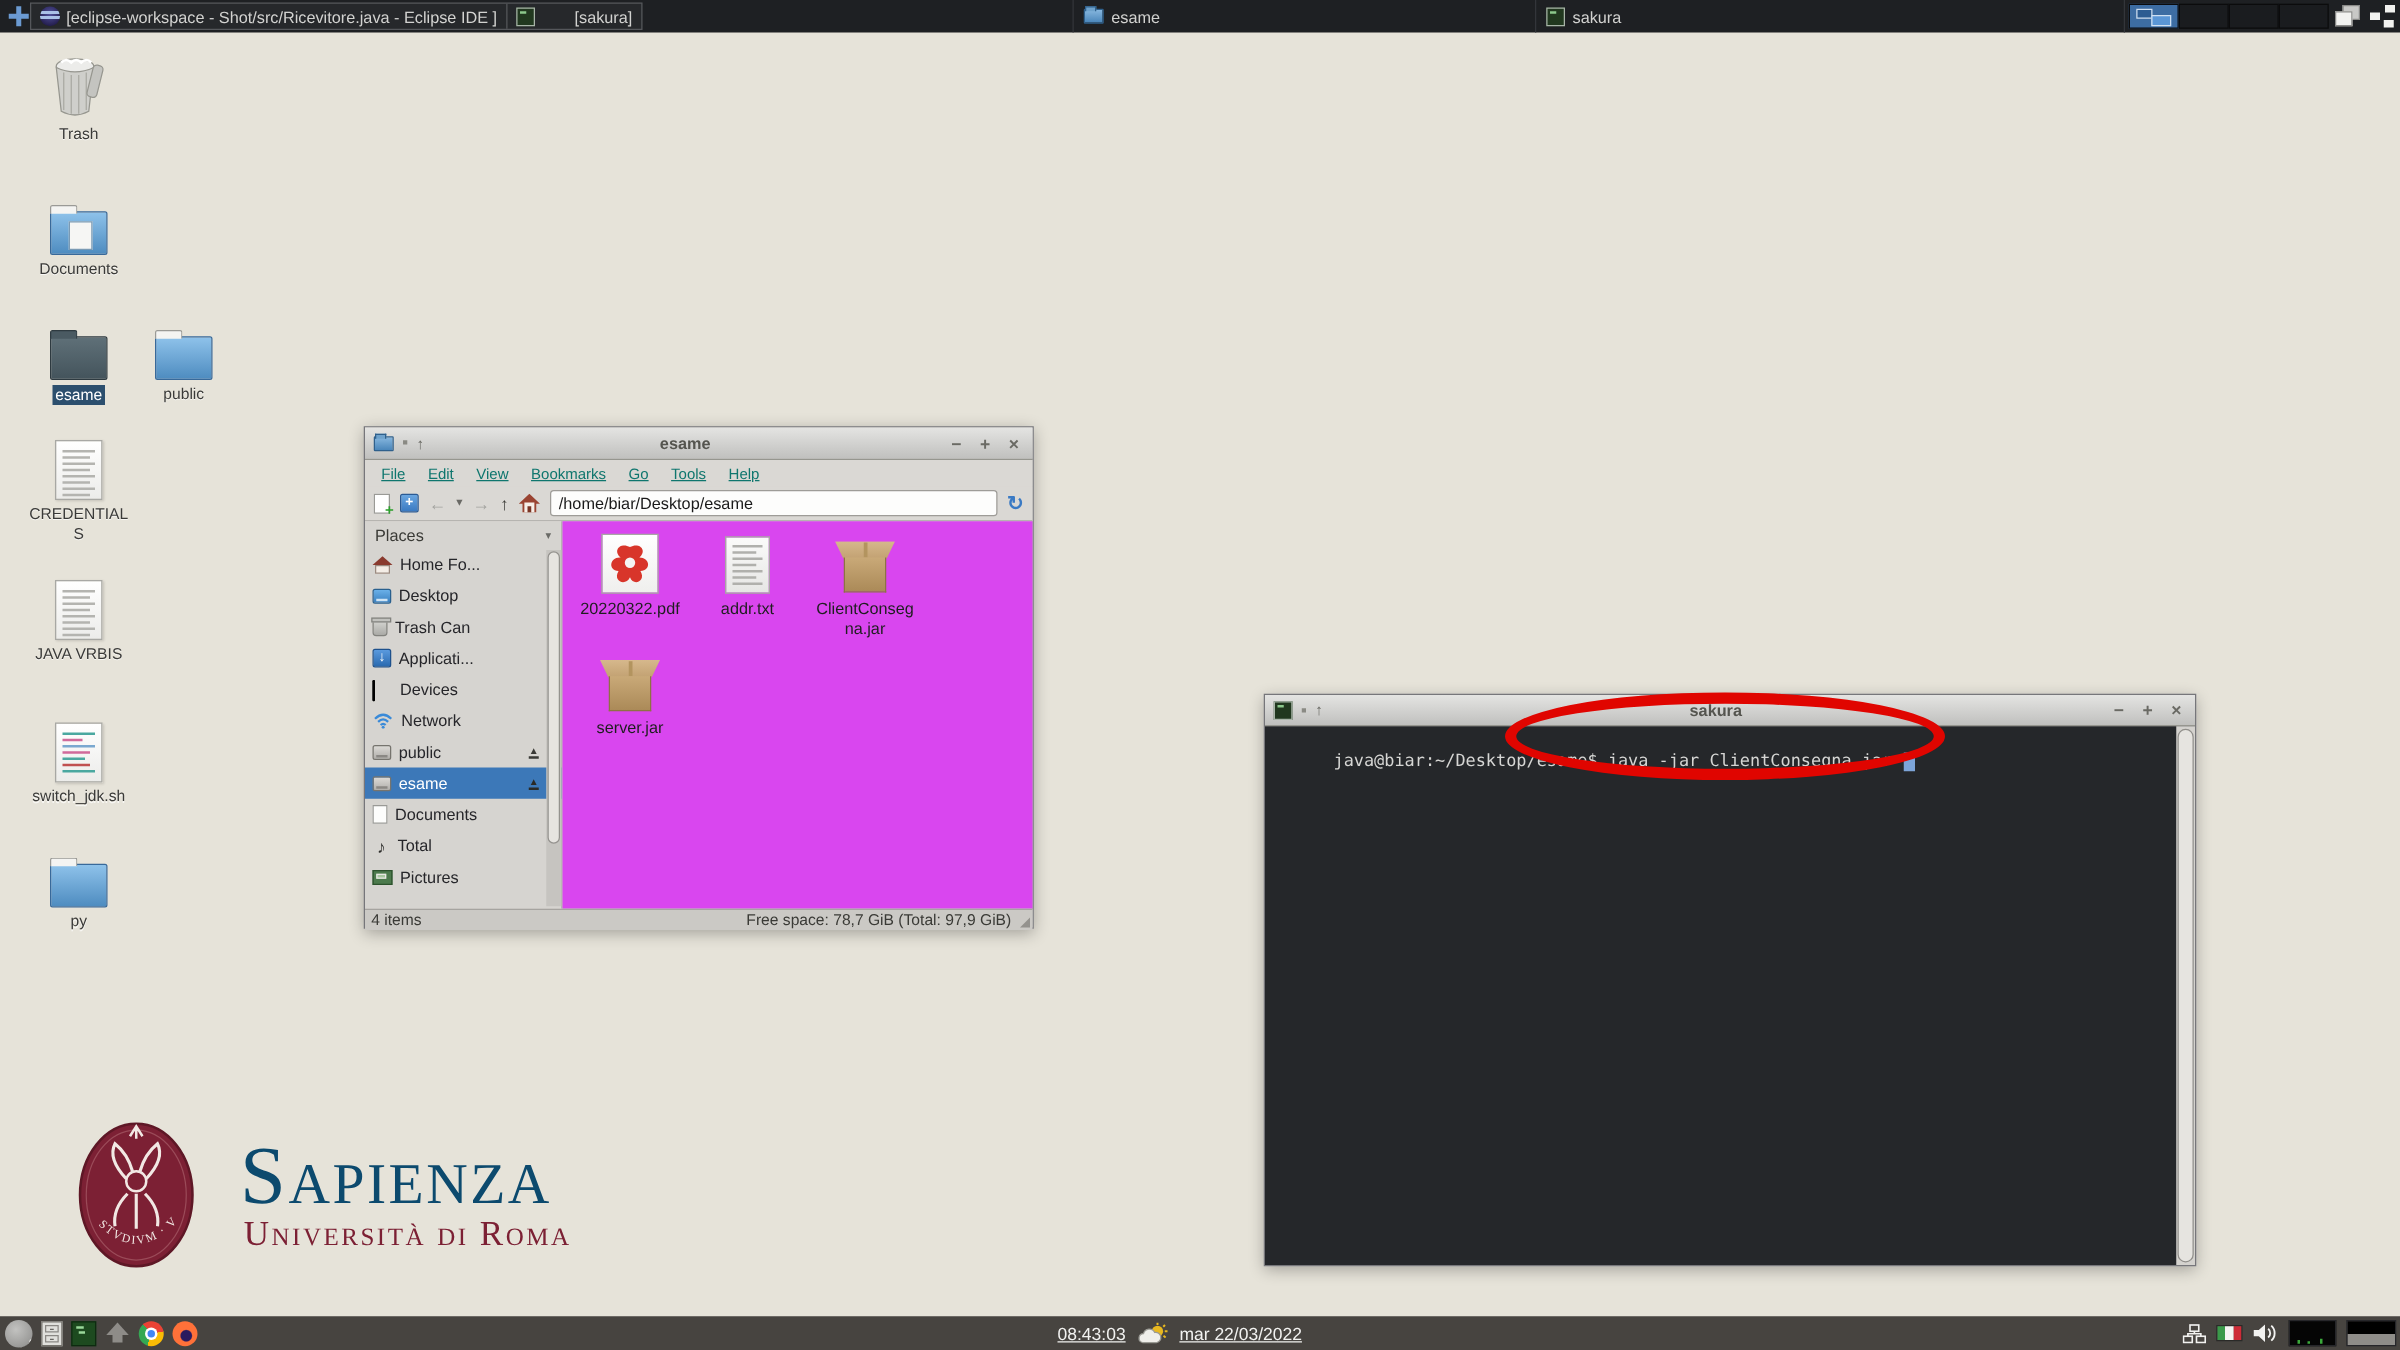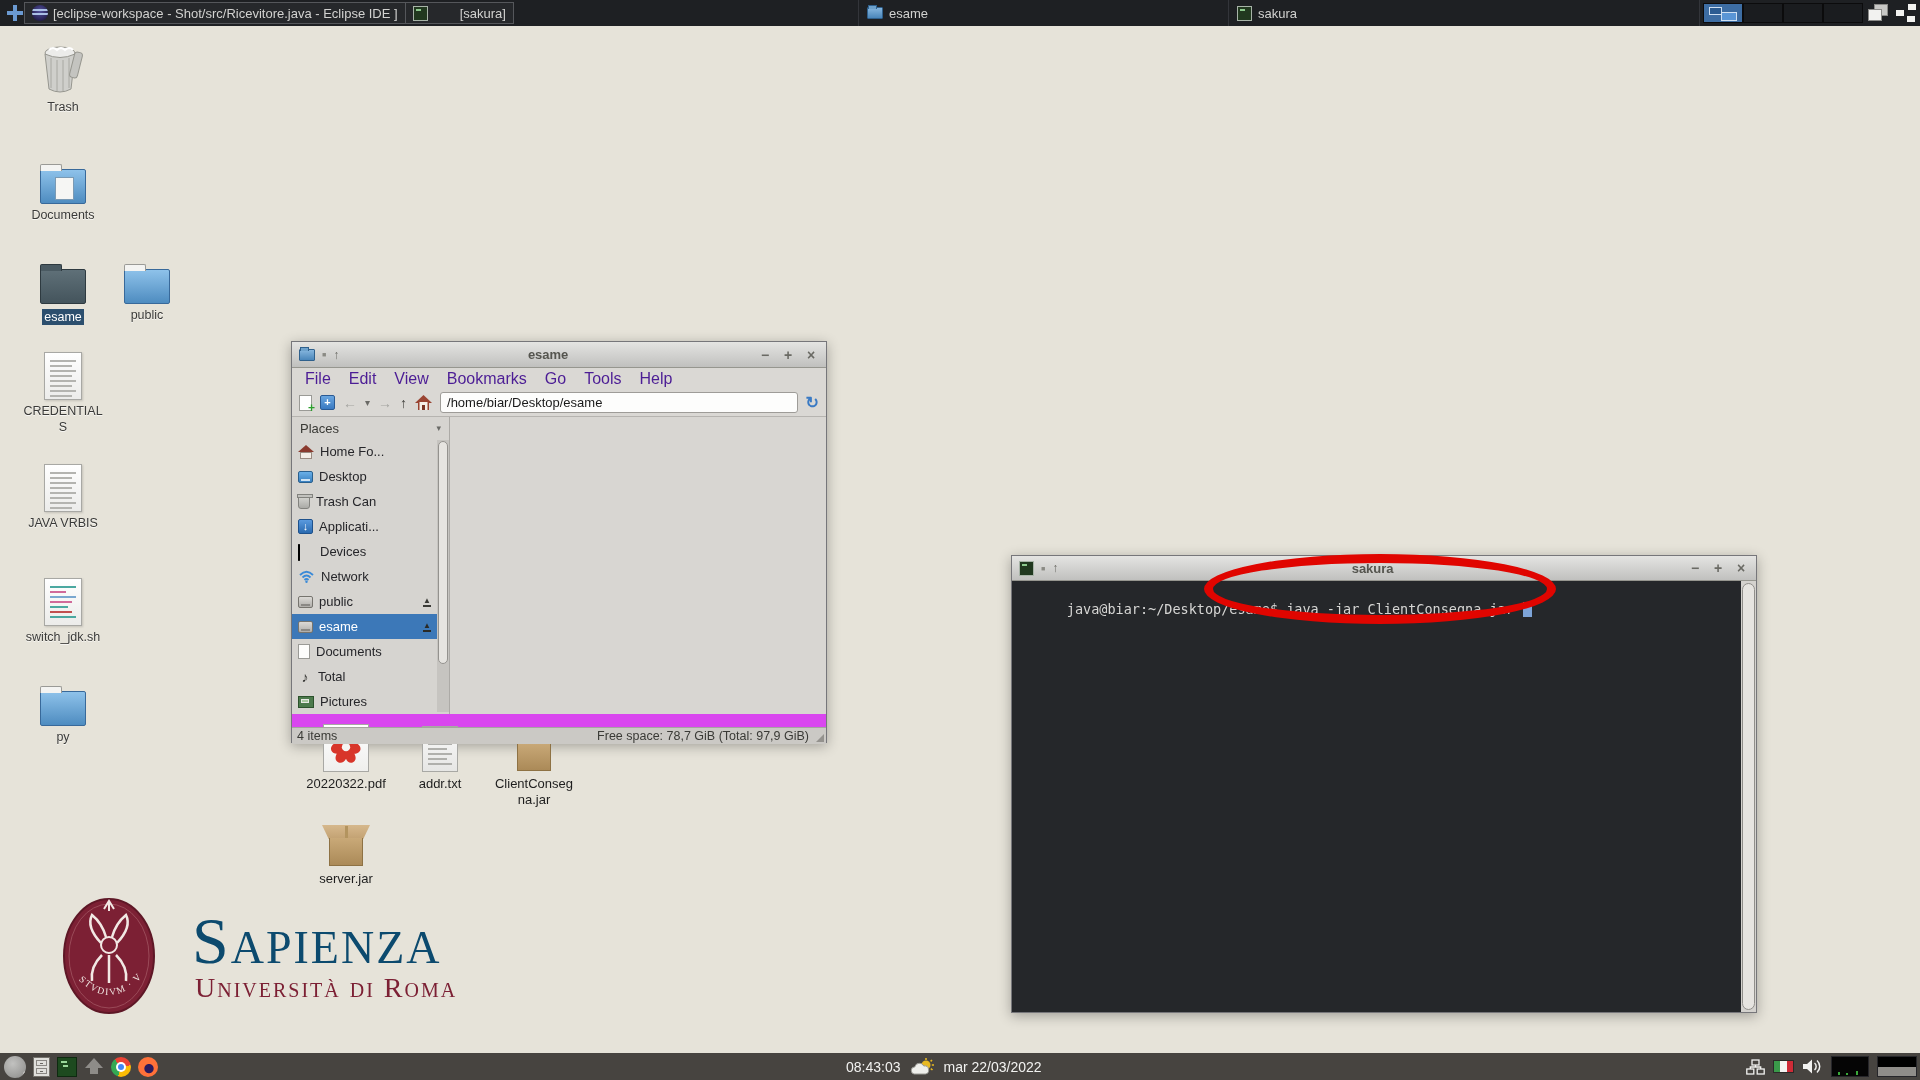--- a/index.html
+++ b/index.html
@@ -65,32 +65,32 @@
 .window { position:absolute; border:1px solid #76767a; box-shadow:0 3px 12px rgba(0,0,0,.3); background:#d8d6d2; }
 .titlebar { height:26px; background:linear-gradient(#e4e4e2,#c0c0be); border-bottom:1px solid #96968f; display:flex; align-items:center; padding:0 7px; gap:7px; }
 .tb-title { flex:1; text-align:center; font-weight:bold; font-size:13px; color:#55554f; }
 .tb-dot { font-size:7px; color:#8a8a84; }
 .tb-up { font-size:12px; color:#6a6a64; font-weight:bold; }
 .tb-ctrl { font-size:14px; color:#6a6a64; font-weight:bold; width:16px; text-align:center; cursor:default; }
 
 
 .fm { left:291px; top:341px; width:536px; height:402px; }
 .menubar { height:21px; background:#dad8d4; display:flex; align-items:center; padding-left:4px; }
-.menu-item { font-size:16px; color:#4c1d95; padding:0 9px; }
+.menu-item { font-size:12px; color:#0f766e; padding:0 9px;text-decoration:underline; }
 .toolbar { height:28px; background:#dad8d4; border-bottom:1px solid #b6b4b0; display:flex; align-items:center; gap:8px; padding:0 7px; }
 .tbi { font-size:14px; line-height:1; }
 .tbi.dis { color:#a4a4a0; }
 .tbi.en { color:#3c3c38; font-weight:bold; }
 .tbi.caret { font-size:10px; color:#6a6a66; }
 .newdoc { width:13px; height:16px; background:#fff; border:1px solid #9a9a96; position:relative; }
 .newdoc b { position:absolute; right:-4px; bottom:-5px; color:#2ca02c; font-size:12px; font-weight:bold; }
 .newtab { width:15px; height:15px; background:linear-gradient(#6aa6e0,#3a7ac2); border:1px solid #2a5a94; border-radius:2px; color:#fff; font-size:11px; font-weight:bold; text-align:center; line-height:13px; }
 .addr { flex:1; height:21px; background:#fdfdfc; border:1px solid #9e9c98; border-radius:3px; font-size:13px; color:#1a1a1a; padding:0 6px; font-family:"Liberation Sans",sans-serif; }
 .refresh { color:#3a7ac4; font-size:16px; font-weight:bold; }
-.fm-body { display:flex; height:310px;flex-direction:column; }
+.fm-body { display:flex; height:310px; }
 .sidebar { width:158px; background:#d6d4d0; border-right:1px solid #acaaa6; position:relative; }
 .places-hdr { height:22px; display:flex; align-items:center; justify-content:space-between; padding:0 8px; font-size:13px; color:#3a3a36; }
 .places-hdr .caret { font-size:9px; color:#6a6a66; }
 .place { height:25px; display:flex; align-items:center; gap:6px; padding:0 4px 0 6px; font-size:13px; color:#26262a; white-space:nowrap; }
 .place .lbl { flex:1; overflow:hidden; }
 .place.sel { background:#3c78b8; color:#fff; }
 .eject { font-size:8px; color:#3a3a36; border-bottom:2px solid #3a3a36; line-height:1; margin-right:14px; }
 .place.sel .eject { color:#2a2a26; border-color:#2a2a26; }
 .sb-scroll { position:absolute; right:0; top:23px; bottom:2px; width:12px; background:#c6c4c0; }
 .sb-thumb { position:absolute; left:1px; right:1px; top:1px; height:82%; background:#e6e4e0; border:1px solid #94928e; border-radius:6px; }
@@ -150,21 +150,21 @@
 .pterm { width:20px; height:20px; background:#1d4a1f; border:1px solid #0e2a10; position:relative; }
 .pterm i { position:absolute; left:3px; top:3px; width:6px; height:2px; background:#9ad89a; }
 .pterm i.u { top:7px; left:5px; width:5px; }
 .uparr { width:20px; height:18px; position:relative; }
 .uparr .tri { position:absolute; left:1px; top:0; width:0; height:0; border-left:9px solid transparent; border-right:9px solid transparent; border-bottom:10px solid #8e8c88; }
 .uparr .stem { position:absolute; left:6px; top:9px; width:8px; height:7px; background:#8e8c88; }
 .chrome { width:20px; height:20px; border-radius:50%; background:conic-gradient(from -40deg,#ea4335 0 33%,#fbbc05 33% 66%,#34a853 66% 100%); position:relative; }
 .chrome::before { content:''; position:absolute; left:5px; top:5px; width:10px; height:10px; border-radius:50%; background:#fff; }
 .chrome::after { content:''; position:absolute; left:7px; top:7px; width:6px; height:6px; border-radius:50%; background:#4286f4; }
 .ffox { width:20px; height:20px; border-radius:50%; background:radial-gradient(circle at 55% 58%,#2a1a5e 0 26%,#ff7139 32% 72%,#ffa640 100%); }
-.bp-center { position:absolute; left:846px; top:0; height:27px; display:flex; align-items:center; gap:8px; font-size:14px; }
+.bp-center { position:absolute; left:846px; top:0; height:27px; display:flex; align-items:center; gap:8px; font-size:14px;text-decoration:underline; }
 .bp-right { position:absolute; right:3px; top:0; height:27px; display:flex; align-items:center; gap:8px; }
 .flag { width:21px; height:13px; display:flex; border:1px solid #2a2a28; }
 .flag i { flex:1; } .flag .g { background:#3a9a4a; } .flag .w { background:#f4f4f2; } .flag .r { background:#ce2b37; }
 .mon1 { width:38px; height:21px; background:#050505; border:1px solid #26262a; position:relative; }
 .mon1 i { position:absolute; bottom:1px; width:2px; background:#3aa83a; }
 .mon1 i.a { left:6px; height:3px; } .mon1 i.b { left:14px; height:2px; } .mon1 i.c { left:24px; height:4px; }
 .mon2 { width:40px; height:21px; border:1px solid #26262a; background:linear-gradient(#000 0 52%, #8f8d89 52% 100%); }
 svg { display:block; }
 </style>
 </head>

